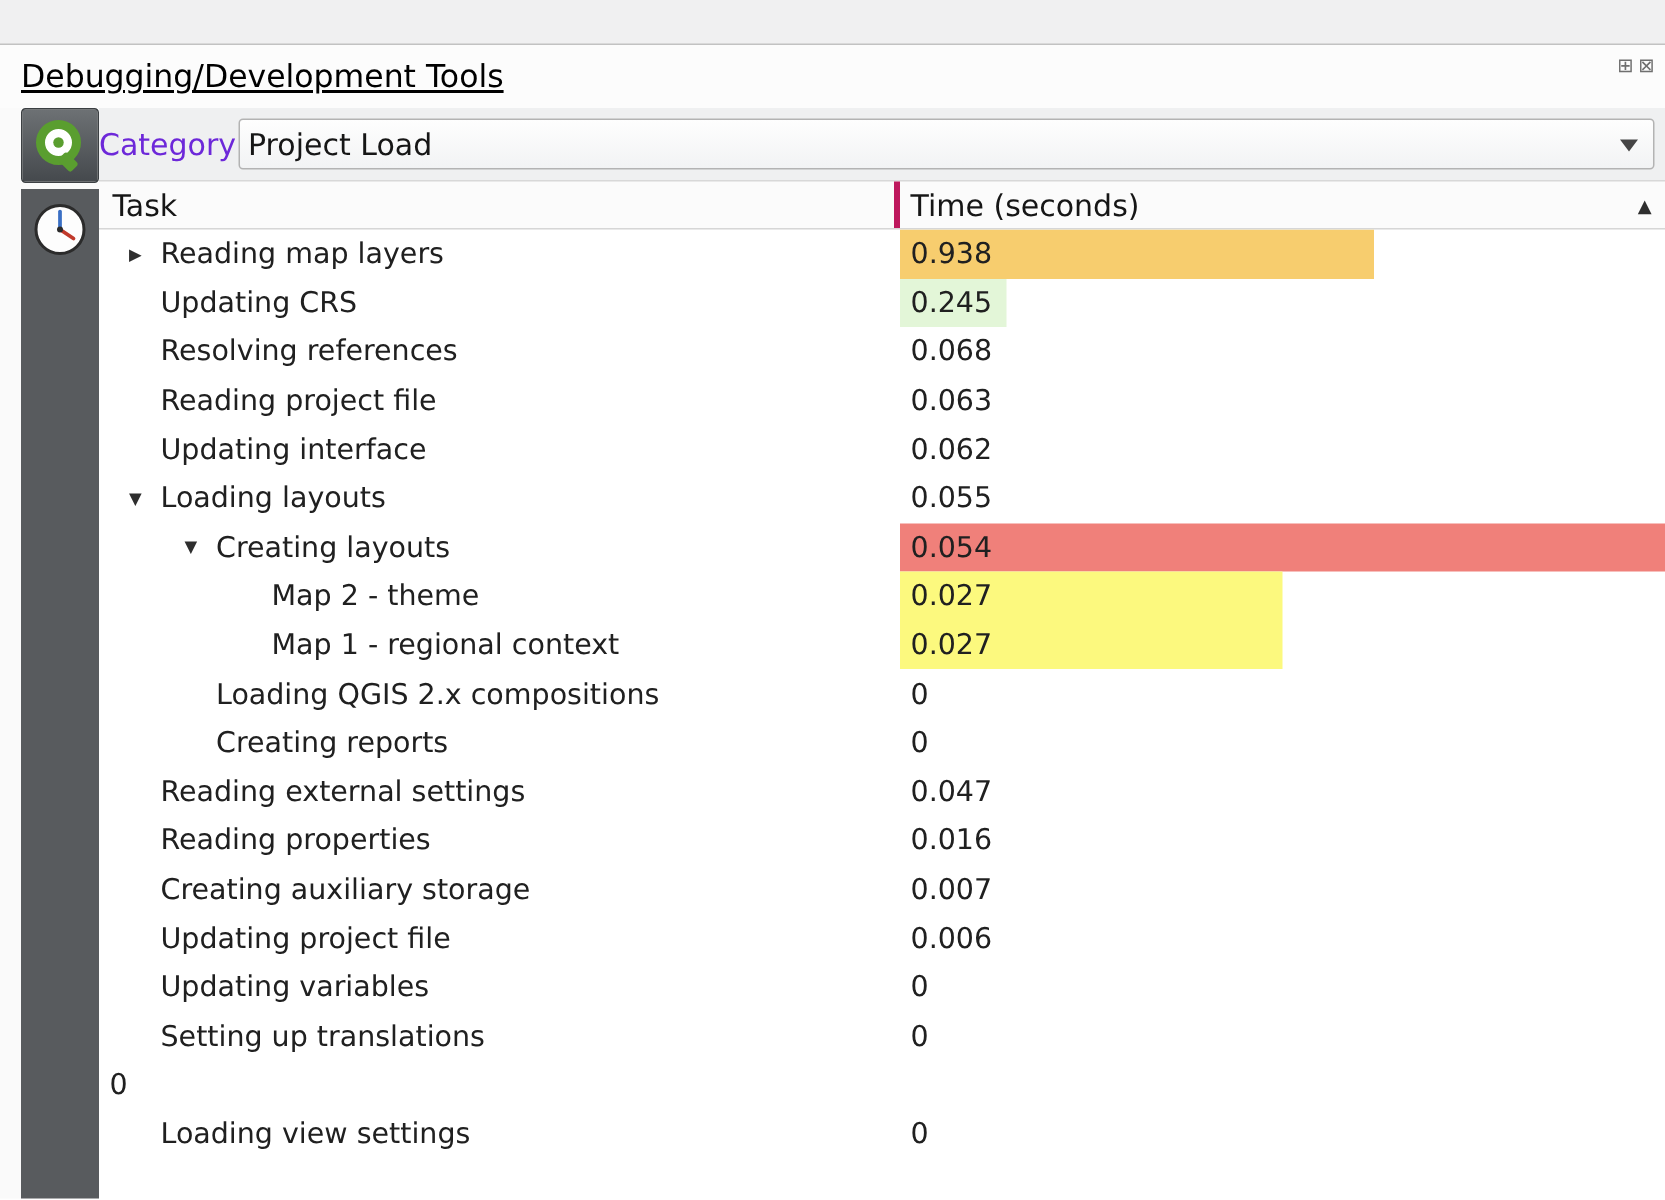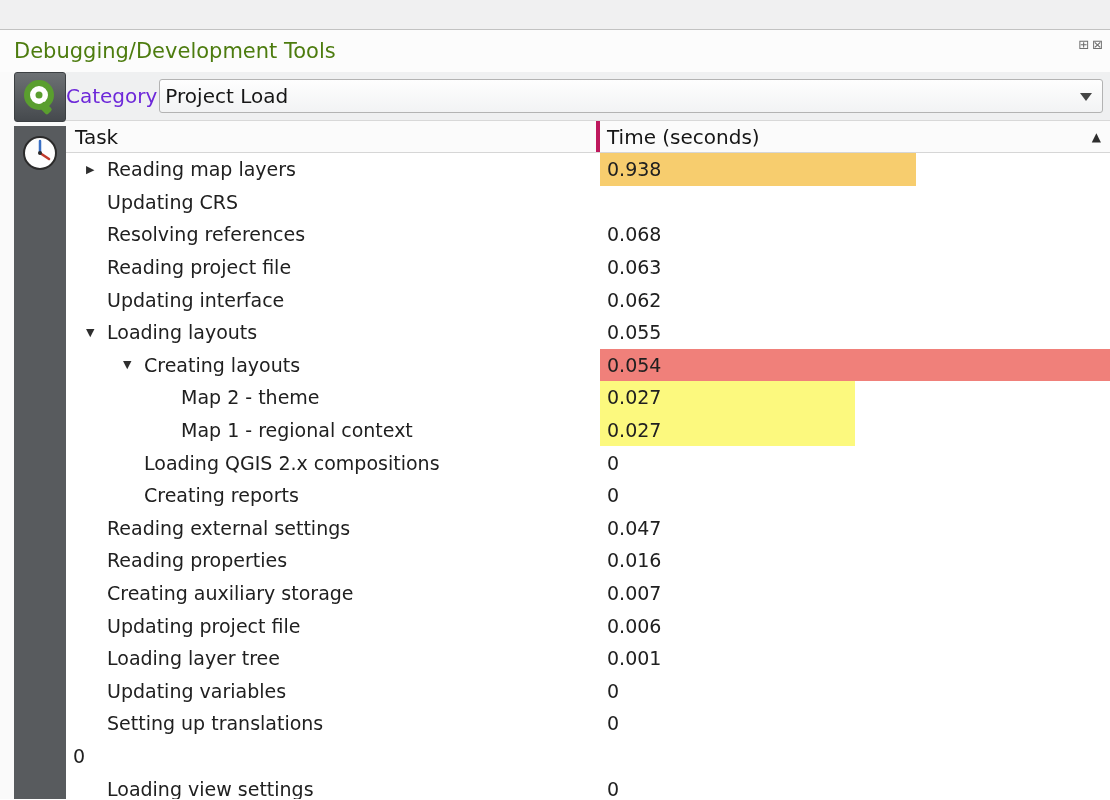--- a/index.html
+++ b/index.html
@@ -7,21 +7,21 @@
   body {
     width:1110px; height:800px; overflow:hidden;
     font-family:"DejaVu Sans", sans-serif;
     background:#ffffff; color:#1b1b1b;
   }
   .topstrip { height:30px; background:#f0f0f1; border-bottom:1px solid #c2c2c2; }
   .panel { height:769px; display:flex; flex-direction:column; background:#fff; }
 
   .titlebar { height:42px; flex:0 0 42px; display:flex; align-items:center;
               padding-left:14px; position:relative; background:#fcfcfc; }
-  .titlebar .title { font-size:21px; color:#4d7c0f; }
+  .titlebar .title { font-size:21px; color:#000000;text-decoration:underline; }
   .controls { position:absolute; right:7px; top:8px; display:flex; gap:3px;
               color:#6f6f6f; font-size:13px; line-height:13px; }
   .controls span { cursor:default; }
 
   .content { flex:1; display:flex; min-height:0; }
 
   .sidebar { width:66px; flex:0 0 66px; padding-left:14px; display:flex;
              flex-direction:column; background:#fafafa; }
   .qgis-btn { width:52px; height:50px; flex:0 0 50px; border-radius:3px;
               background:linear-gradient(#6d7174,#45494d);
@@ -133,20 +133,24 @@
               <div class="bar" style="width: 62%; background: rgb(247, 205, 110);"></div>
               <span class="tval">0.938</span>
             </div>
           </div>
           <div class="row">
             <div class="cell-task">
               <span class="indent" style="width: 17px;"></span>
               <span class="arrow"></span>
               <span>Updating CRS</span>
             </div>
+            <div class="cell-time">
+              <div class="bar" style="width: 14%; background: rgb(227, 246, 216);"></div>
+              <span class="tval">0.245</span>
+            </div>
           </div>
           <div class="row">
             <div class="cell-task">
               <span class="indent" style="width: 17px;"></span>
               <span class="arrow"></span>
               <span>Resolving references</span>
             </div>
             <div class="cell-time">
               <span class="tval">0.068</span>
             </div>
@@ -271,30 +275,20 @@
               <span>Updating project file</span>
             </div>
             <div class="cell-time">
               <span class="tval">0.006</span>
             </div>
           </div>
           <div class="row">
             <div class="cell-task">
               <span class="indent" style="width: 17px;"></span>
               <span class="arrow"></span>
-              <span>Loading layer tree</span>
-            </div>
-            <div class="cell-time">
-              <span class="tval">0.001</span>
-            </div>
-          </div>
-          <div class="row">
-            <div class="cell-task">
-              <span class="indent" style="width: 17px;"></span>
-              <span class="arrow"></span>
               <span>Updating variables</span>
             </div>
             <div class="cell-time">
               <span class="tval">0</span>
             </div>
           </div>
           <div class="row">
             <div class="cell-task">
               <span class="indent" style="width: 17px;"></span>
               <span class="arrow"></span>

